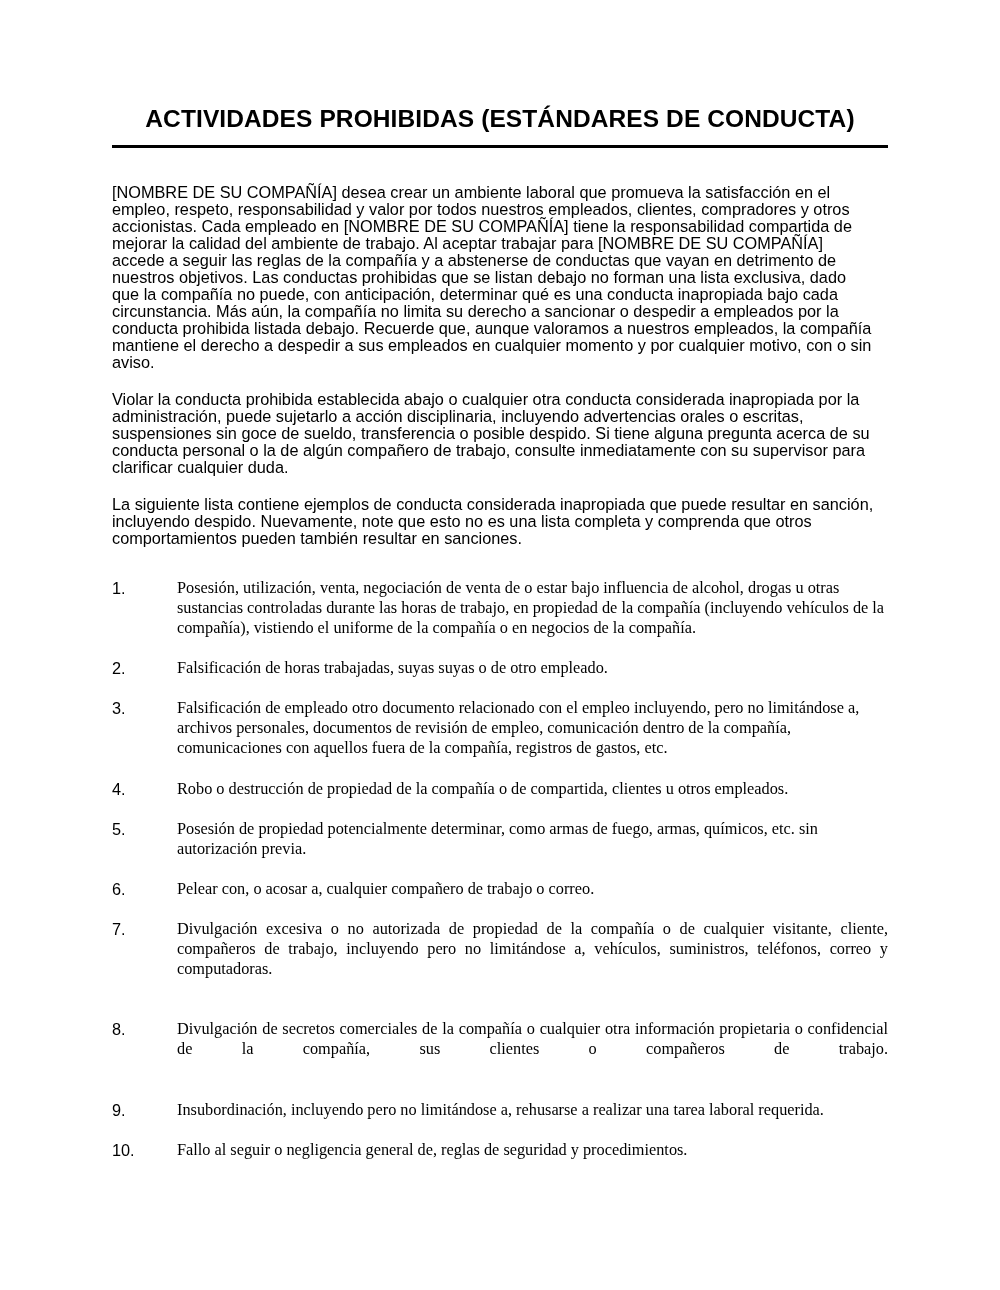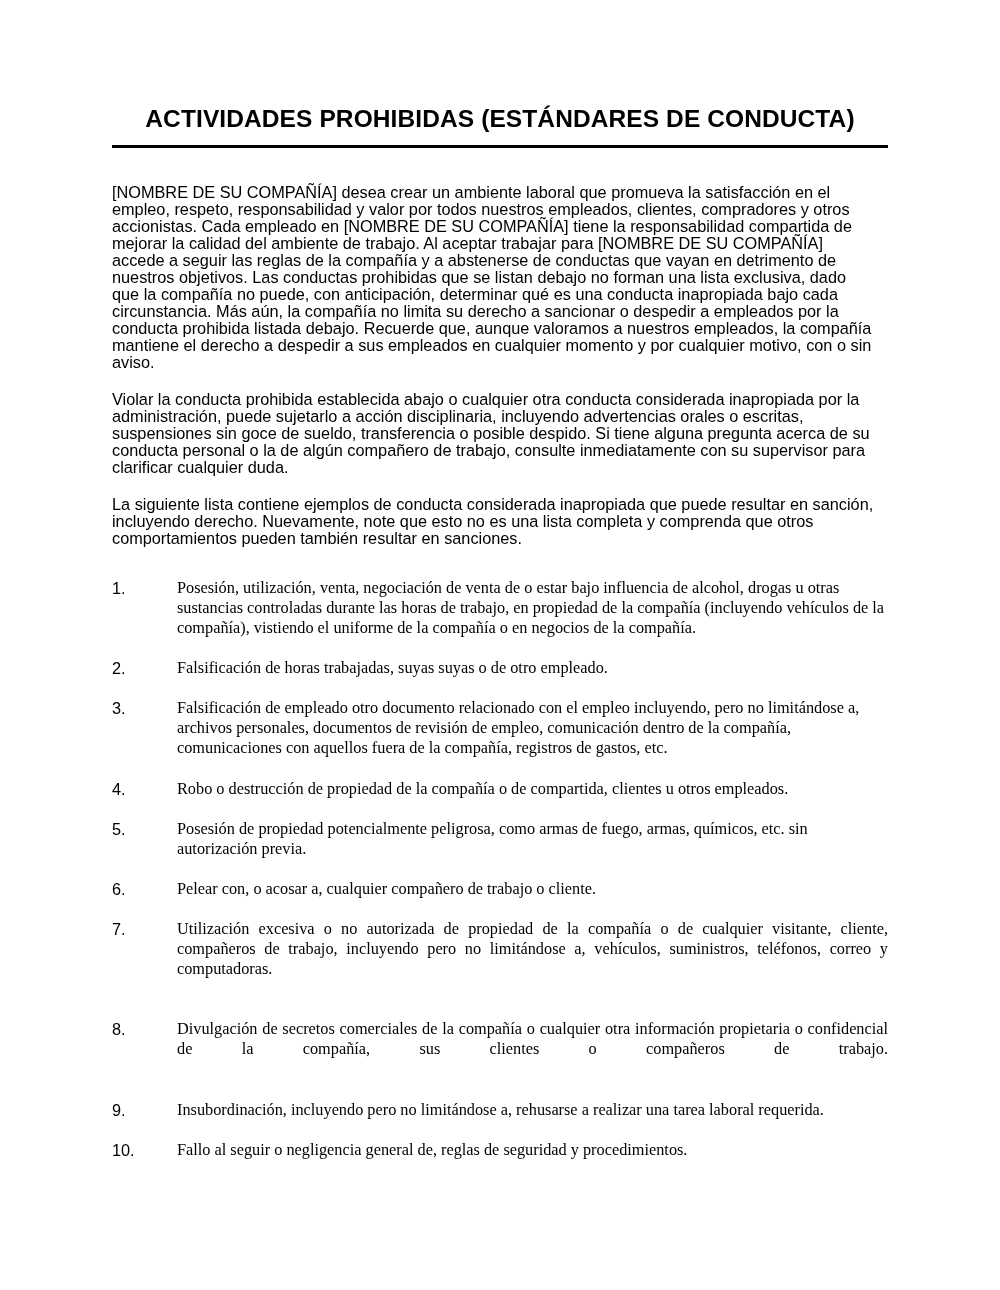--- a/index.html
+++ b/index.html
@@ -97,21 +97,21 @@
 <div class="page">
   <div class="content">
 
     <h1 class="doc-title">ACTIVIDADES PROHIBIDAS (ESTÁNDARES DE CONDUCTA)</h1>
 
     <hr class="title-rule">
 
     <div class="body-block">
       <p class="para">[NOMBRE DE SU COMPAÑÍA] desea crear un ambiente laboral que promueva la satisfacción en el empleo, respeto, responsabilidad y valor por todos nuestros empleados, clientes, compradores y otros accionistas. Cada empleado en [NOMBRE DE SU COMPAÑÍA] tiene la responsabilidad compartida de mejorar la calidad del ambiente de trabajo. Al aceptar trabajar para [NOMBRE DE SU COMPAÑÍA] accede a seguir las reglas de la compañía y a abstenerse de conductas que vayan en detrimento de nuestros objetivos. Las conductas prohibidas que se listan debajo no forman una lista exclusiva, dado que la compañía no puede, con anticipación, determinar qué es una conducta inapropiada bajo cada circunstancia. Más aún, la compañía no limita su derecho a sancionar o despedir a empleados por la conducta prohibida listada debajo. Recuerde que, aunque valoramos a nuestros empleados, la compañía mantiene el derecho a despedir a sus empleados en cualquier momento y por cualquier motivo, con o sin aviso.</p>
       <p class="para">Violar la conducta prohibida establecida abajo o cualquier otra conducta considerada inapropiada por la administración, puede sujetarlo a acción disciplinaria, incluyendo advertencias orales o escritas, suspensiones sin goce de sueldo, transferencia o posible despido. Si tiene alguna pregunta acerca de su conducta personal o la de algún compañero de trabajo, consulte inmediatamente con su supervisor para clarificar cualquier duda.</p>
-      <p class="para">La siguiente lista contiene ejemplos de conducta considerada inapropiada que puede resultar en sanción, incluyendo derecho. Nuevamente, note que esto no es una lista completa y comprenda que otros comportamientos pueden también resultar en sanciones.</p>
+      <p class="para">La siguiente lista contiene ejemplos de conducta considerada inapropiada que puede resultar en sanción, incluyendo despido. Nuevamente, note que esto no es una lista completa y comprenda que otros comportamientos pueden también resultar en sanciones.</p>
     </div>
 
     <div class="list">
 
       <div class="list-item">
         <span class="item-num">1.</span>
         <span class="item-text">Posesión, utilización, venta, negociación de venta de o estar bajo influencia de alcohol, drogas u otras sustancias controladas durante las horas de trabajo, en propiedad de la compañía (incluyendo vehículos de la compañía), vistiendo el uniforme de la compañía o en negocios de la compañía.</span>
       </div>
 
       <div class="list-item">
@@ -124,31 +124,31 @@
         <span class="item-text">Falsificación de empleado otro documento relacionado con el empleo incluyendo, pero no limitándose a, archivos personales, documentos de revisión de empleo, comunicación dentro de la compañía, comunicaciones con aquellos fuera de la compañía, registros de gastos, etc.</span>
       </div>
 
       <div class="list-item">
         <span class="item-num">4.</span>
         <span class="item-text">Robo o destrucción de propiedad de la compañía o de compartida, clientes u otros empleados.</span>
       </div>
 
       <div class="list-item">
         <span class="item-num">5.</span>
-        <span class="item-text">Posesión de propiedad potencialmente peligrosa, como armas de fuego, armas, químicos, etc. sin autorización previa.</span>
+        <span class="item-text">Posesión de propiedad potencialmente determinar, como armas de fuego, armas, químicos, etc. sin autorización previa.</span>
       </div>
 
       <div class="list-item">
         <span class="item-num">6.</span>
-        <span class="item-text">Pelear con, o acosar a, cualquier compañero de trabajo o cliente.</span>
+        <span class="item-text">Pelear con, o acosar a, cualquier compañero de trabajo o correo.</span>
       </div>
 
       <div class="list-item">
         <span class="item-num">7.</span>
-        <span class="item-text justified">Utilización excesiva o no autorizada de propiedad de la compañía o de cualquier visitante, cliente, compañeros de trabajo, incluyendo pero no limitándose a, vehículos, suministros, teléfonos, correo y computadoras.</span>
+        <span class="item-text justified">Divulgación excesiva o no autorizada de propiedad de la compañía o de cualquier visitante, cliente, compañeros de trabajo, incluyendo pero no limitándose a, vehículos, suministros, teléfonos, correo y computadoras.</span>
       </div>
 
       <div class="list-item">
         <span class="item-num">8.</span>
         <span class="item-text justified">Divulgación de secretos comerciales de la compañía o cualquier otra información propietaria o confidencial de la compañía, sus clientes o compañeros de trabajo.</span>
       </div>
 
       <div class="list-item">
         <span class="item-num">9.</span>
         <span class="item-text">Insubordinación, incluyendo pero no limitándose a, rehusarse a realizar una tarea laboral requerida.</span>

